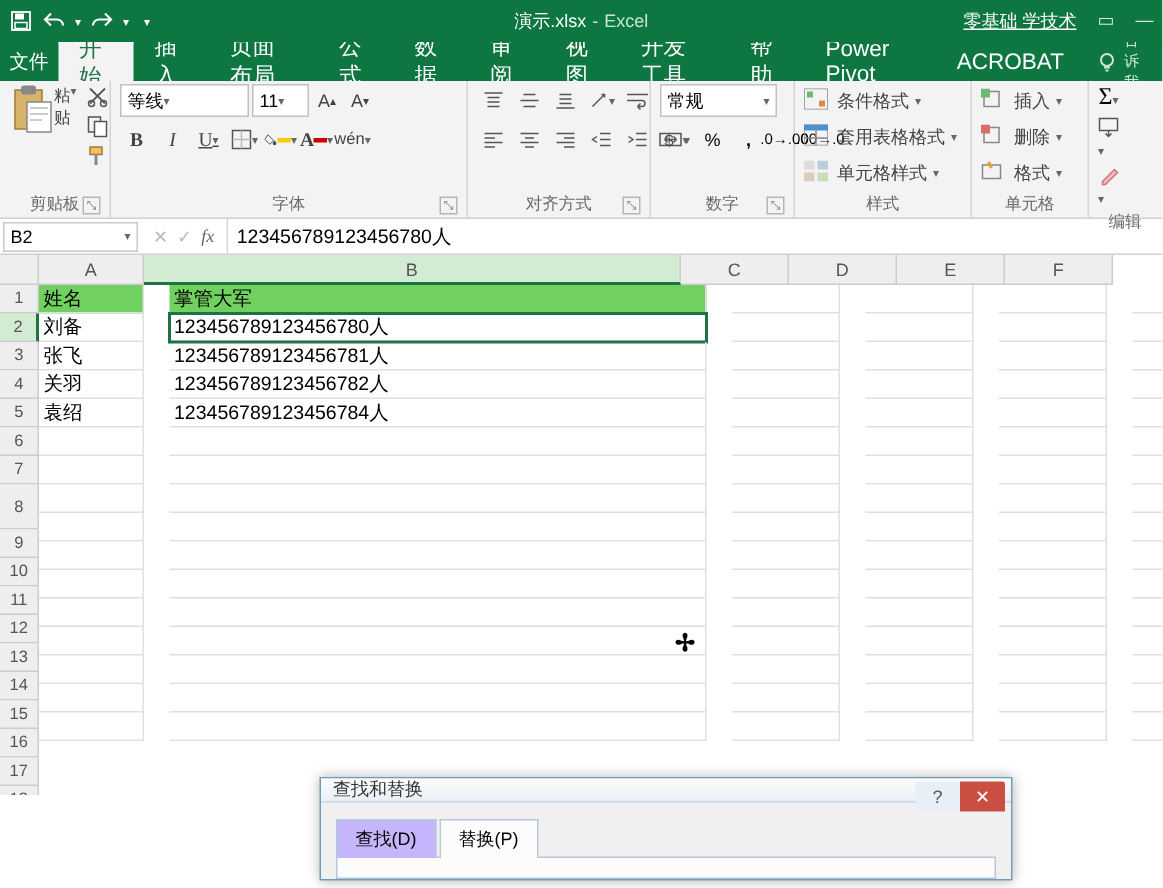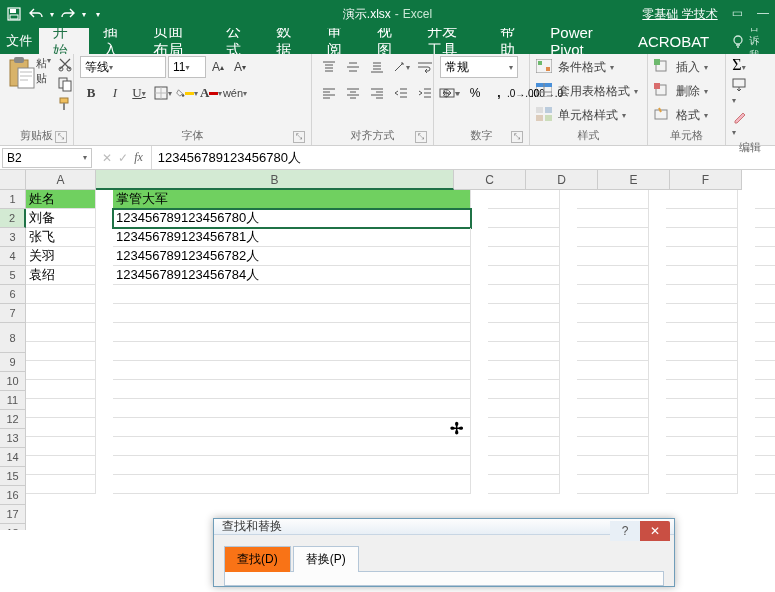--- a/index.html
+++ b/index.html
@@ -96,21 +96,21 @@
 
 
 .dialog { position: absolute; left: 213px; top: 518px; width: 462px; background: #f0f0f0; border: 1px solid #6f9db9; box-shadow: 0 0 8px rgba(0,0,0,.3); }
 .dlg-title { height: 16px; background: linear-gradient(#fdfdfd,#e8eff6); border-bottom: 1px solid #c8d6e4; display: flex; align-items: center; padding: 0 8px; font-size: 12px; color: #333; position: relative; }
 .dlg-title .wbtns { position: absolute; right: 4px; top: 2px; display: flex; gap: 0; }
 .dlg-title .wbtn { width: 30px; height: 20px; display: flex; align-items: center; justify-content: center; font-size: 12px; }
 .dlg-title .wclose { background: #c94f43; color: #fff; border-radius: 0 2px 0 0; }
 .dlg-title .whelp { background: #e8eff6; color: #555; }
 .dlg-body { padding: 10px 10px 0 10px; }
 .dlg-tabs { display: flex; border-bottom: 1px solid #b5c7d8; }
-.dlg-tabs .dtab { padding: 4px 12px; font-size: 12px; background: #f97316; border: 1px solid #b5c7d8; border-bottom: none; margin-right: 2px; position: relative; top: 1px; }
+.dlg-tabs .dtab { padding: 4px 12px; font-size: 12px; background: #c4b5fd; border: 1px solid #b5c7d8; border-bottom: none; margin-right: 2px; position: relative; top: 1px; }
 .dlg-tabs .dtab.active { background: #fcfcfc; }
 .dlg-panel { background: #fcfcfc; border: 1px solid #b5c7d8; border-top: none; height: 14px; }
 
 svg { display: block; }
 .dd { font-size: 8px; color: #666; }
 </style>
 </head>
 <body>
 
 <div class="titlebar">

